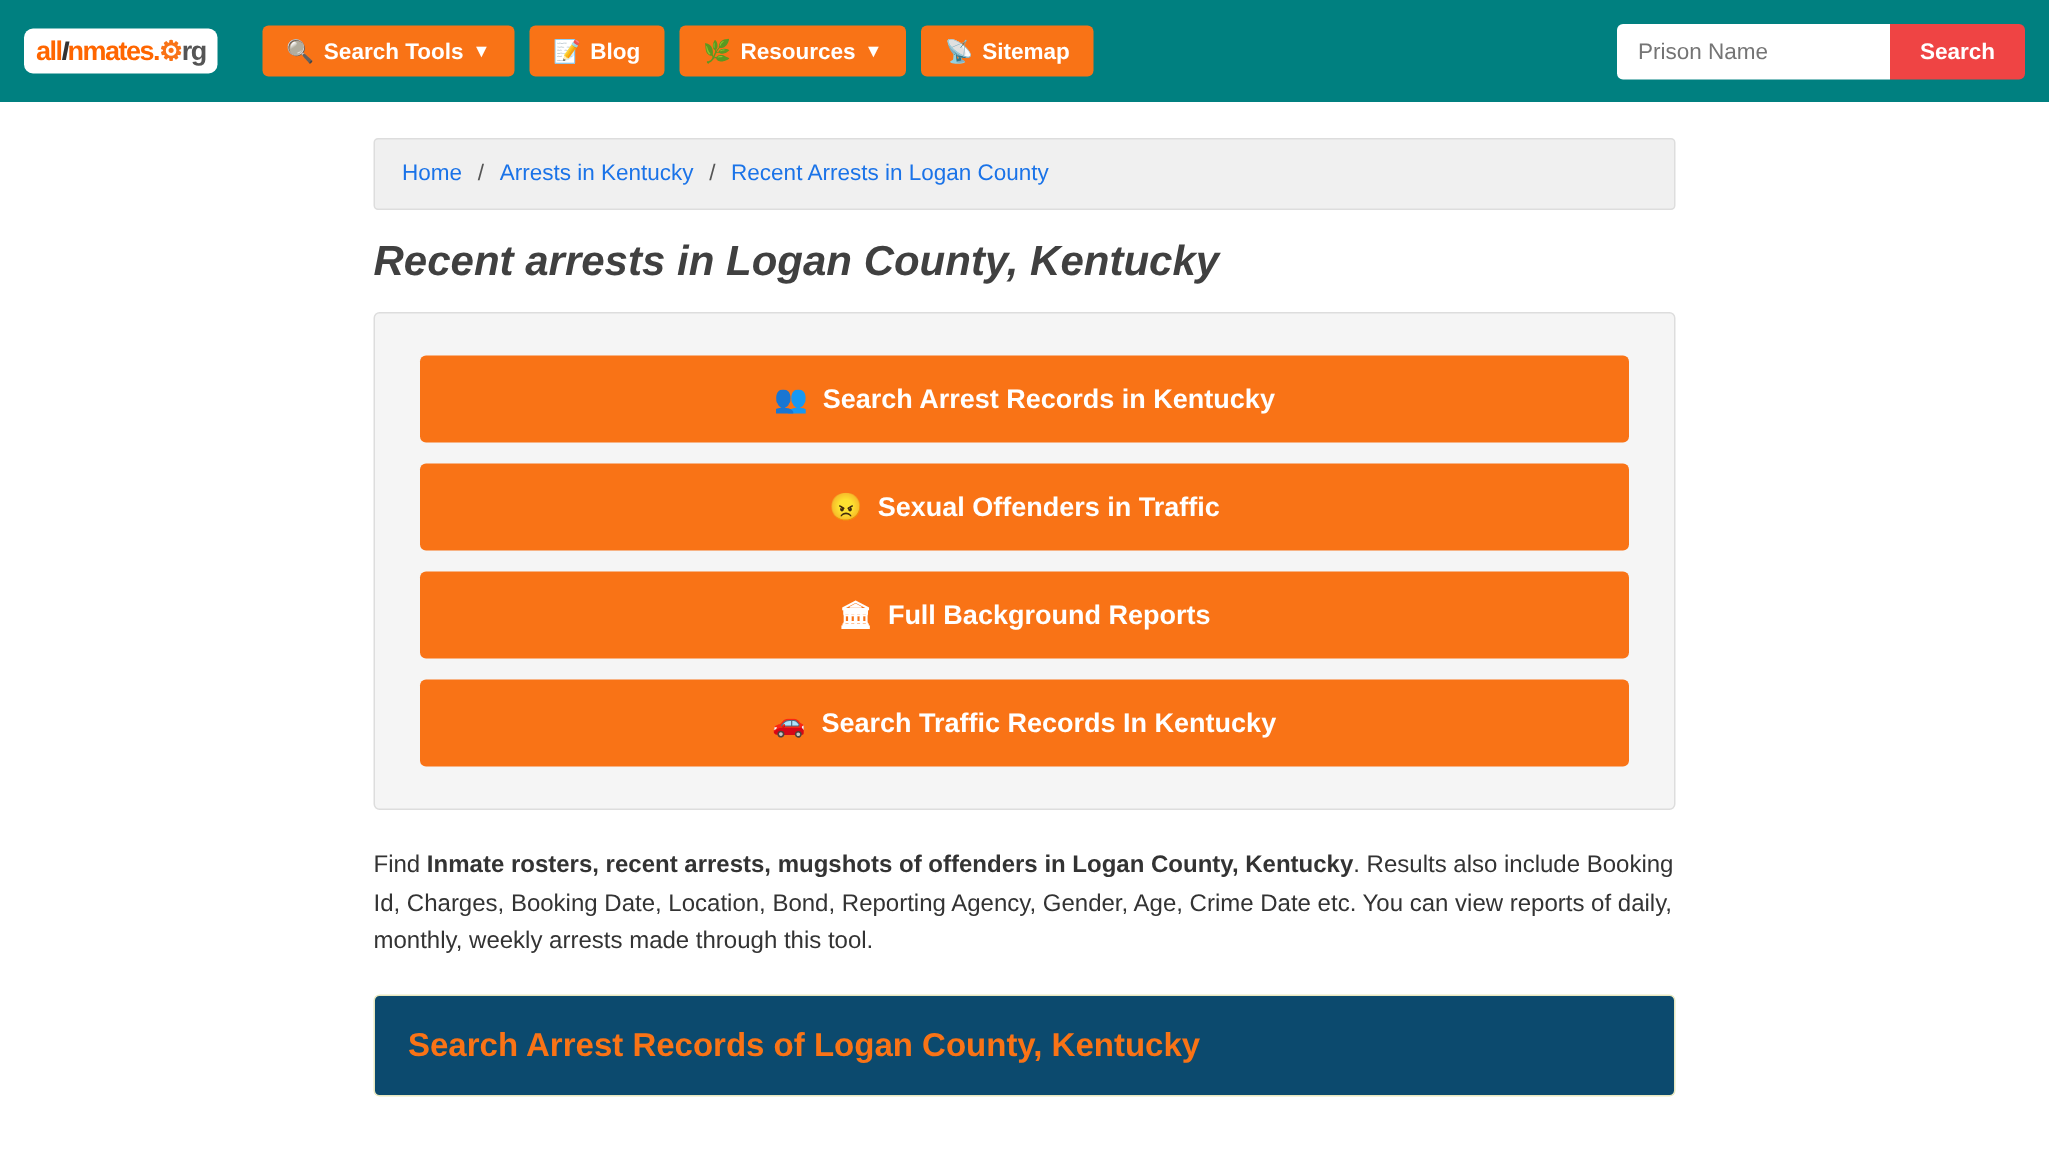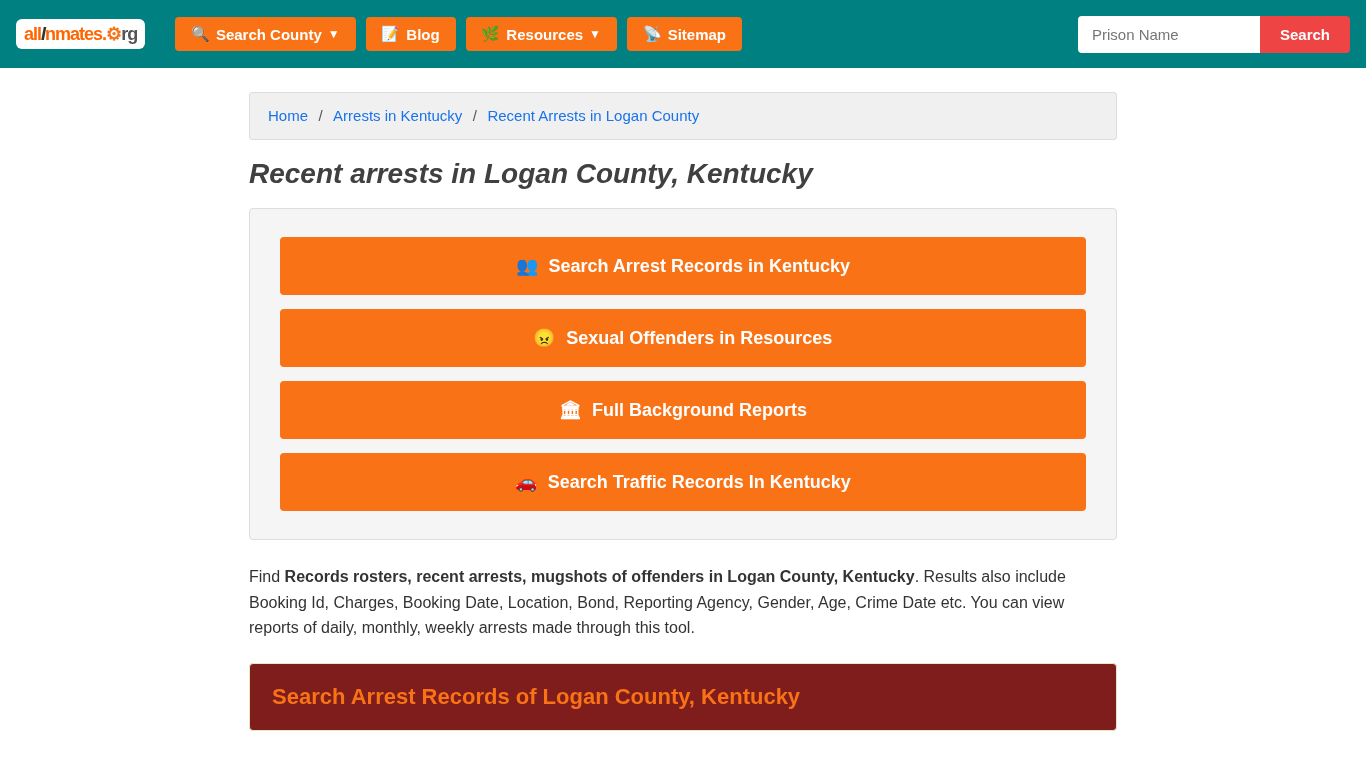--- a/index.html
+++ b/index.html
@@ -143,21 +143,21 @@
     .description {
       font-size: 16px;
       line-height: 1.6;
       color: #333;
       margin-bottom: 22px;
     }
     .description strong { font-weight: bold; }
 
     
     .search-section {
-      background: #7f1d1d;
+      background: #0c4a6e;
       border: 1px solid #e8e8c0;
       border-radius: 4px;
       padding: 20px 22px;
       margin-bottom: 20px;
     }
     .search-section-title {
       color: #f97316;
       font-size: 22px;
       font-weight: bold;
     }
@@ -167,21 +167,21 @@
 
 <nav>
   <div class="logo-area">
     <div class="logo-box">
       <span class="all">all</span><span style="color:#333;font-style:italic;">I</span><span class="mates">nmates</span>.<span style="color:#f97316;">⚙</span><span style="color:#555;">rg</span>
     </div>
   </div>
 
   <button class="nav-btn">
     <span>🔍</span>
-    <span>Search County</span>
+    <span>Search Tools</span>
     <span class="arrow">▼</span>
   </button>
 
   <button class="nav-btn-plain">
     <span>📝</span>
     <span>Blog</span>
   </button>
 
   <button class="nav-btn">
     <span>🌿</span>
@@ -216,33 +216,33 @@
 
   <h1 class="page-title">Recent arrests in Logan County, Kentucky</h1>
 
   <div class="buttons-card">
     <button class="action-btn">
       <span class="btn-icon">👥</span>
       <span>Search Arrest Records in Kentucky</span>
     </button>
     <button class="action-btn">
       <span class="btn-icon">😠</span>
-      <span>Sexual Offenders in Resources</span>
+      <span>Sexual Offenders in Traffic</span>
     </button>
     <button class="action-btn">
       <span class="btn-icon">🏛</span>
       <span>Full Background Reports</span>
     </button>
     <button class="action-btn">
       <span class="btn-icon">🚗</span>
       <span>Search Traffic Records In Kentucky</span>
     </button>
   </div>
 
   <p class="description">
-    <span>Find </span><strong>Records rosters, recent arrests, mugshots of offenders in Logan County, Kentucky</strong><span>. Results also include Booking Id, Charges, Booking Date, Location, Bond, Reporting Agency, Gender, Age, Crime Date etc. You can view reports of daily, monthly, weekly arrests made through this tool.</span>
+    <span>Find </span><strong>Inmate rosters, recent arrests, mugshots of offenders in Logan County, Kentucky</strong><span>. Results also include Booking Id, Charges, Booking Date, Location, Bond, Reporting Agency, Gender, Age, Crime Date etc. You can view reports of daily, monthly, weekly arrests made through this tool.</span>
   </p>
 
   <div class="search-section">
     <div class="search-section-title">Search Arrest Records of Logan County, Kentucky</div>
   </div>
 
 </div>
 
 </body></html>

